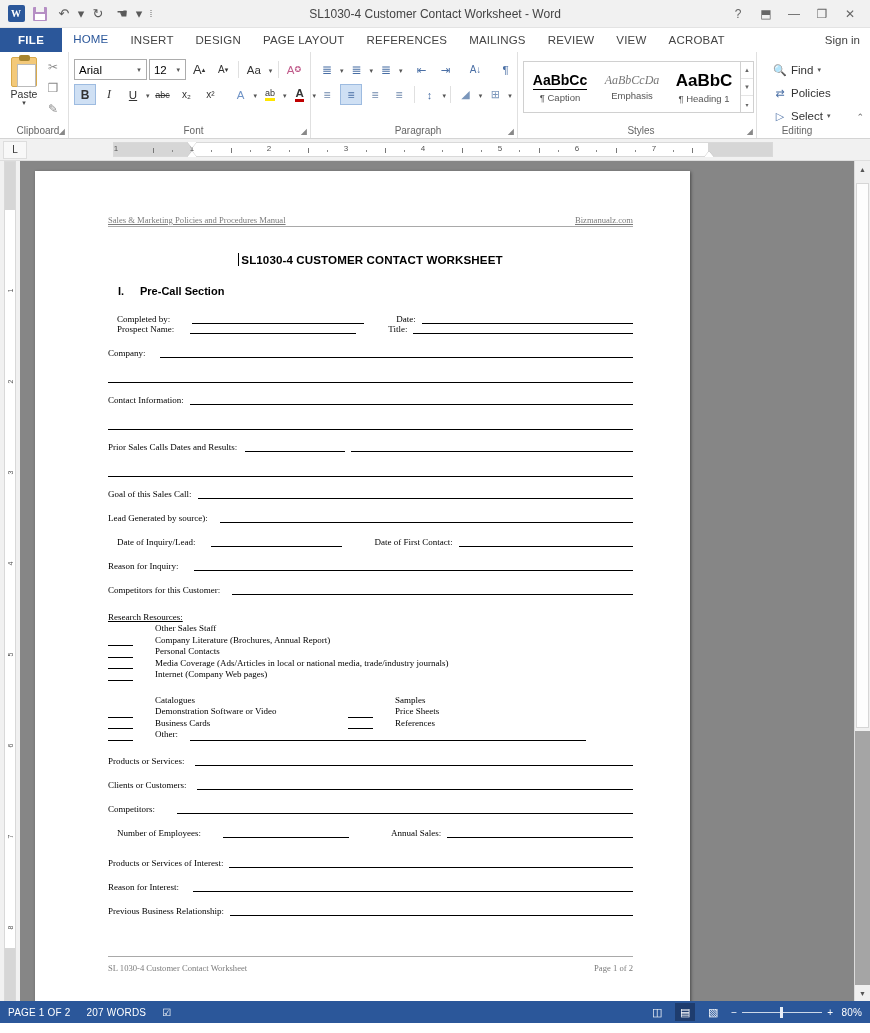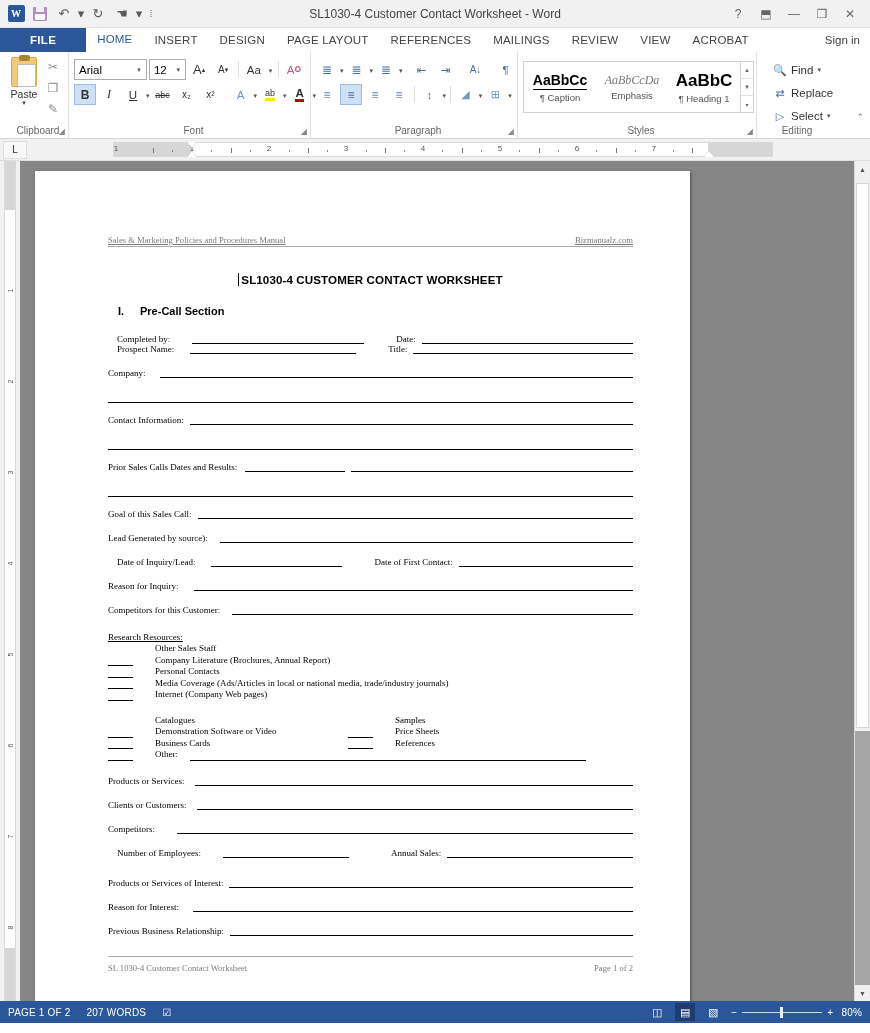--- a/index.html
+++ b/index.html
@@ -40,21 +40,21 @@
     font-size:12px;color:#666;
   }
 
   
   .tabbar{
     height:24px; background:#2b579a; display:flex; align-items:stretch; position:relative;
     background:#fff;
   }
   .tab-file{
     background:#2b579a; color:#fff; font-size:11.5px; font-weight:bold;
-    padding:0 30px; display:flex; align-items:center; letter-spacing:.3px;
+    padding:0 18px; display:flex; align-items:center; letter-spacing:.3px;
   }
   .tab{
     font-size:11.5px; color:#444; padding:0 11px; display:flex; align-items:center;
     letter-spacing:.2px; white-space:nowrap;
   }
   .tab.active{ color:#2b579a; border-bottom:2px solid #fff; background:#fff; font-weight:normal;}
   .signin{ margin-left:auto; font-size:11.5px; color:#444; padding:0 10px; display:flex; align-items:center;}
 
   
   .ribbon{
@@ -136,21 +136,21 @@
   .vruler{ width:20px; background:#f1f1f1; position:relative; }
   .vr-inner{ position:absolute; left:4px; top:0; width:12px; background:#fff; border:1px solid #d9d9d9;}
   .vr-margin{ position:absolute;left:0;right:0;background:#d6d6d6;}
   .vr-num{ position:absolute; left:0; right:0; text-align:center; font-size:7px; color:#555; transform:rotate(-90deg);}
 
   .docarea{ flex:1; position:relative; overflow:hidden; background:#868686;}
   .page{
     position:absolute; left:15px; top:10px; width:655px; height:848px;
     background:#fff; box-shadow:1px 1px 3px rgba(0,0,0,.45);
   }
-  .pagecontent{ padding:64px 57px 0 73px; }
+  .pagecontent{ padding:44px 57px 0 73px; }
 
   .vscroll{ width:16px; background:#f0f0f0; position:relative; border-left:1px solid #dcdcdc;}
   .vs-arrow{ position:absolute;left:0;right:0;height:16px;display:flex;align-items:center;justify-content:center;font-size:7px;color:#555;background:#f0f0f0;}
   .vs-up{ top:0;}
   .vs-down{ bottom:0;}
   .vs-thumb{ position:absolute; left:1px; right:1px; top:22px; height:545px; background:#fdfdfd; border:1px solid #d6d6d6;}
   .vs-track-b{ position:absolute; left:0; right:0; top:570px; bottom:16px; background:#a5a5a5;}
 
   
   .doc{ font-family:"Liberation Serif", serif; color:#000; }
@@ -427,21 +427,21 @@
 
   <div class="rgroup" style="flex:1">
     <div class="rgroup-body" style="flex-direction:column;padding-top:5px;padding-left:8px;gap:3px">
       <div class="edit-item">
         <span class="edit-ico">🔍</span>
         <span>Find</span>
         <span style="font-size:7px;color:#555">▾</span>
       </div>
       <div class="edit-item">
         <span class="edit-ico">⇄</span>
-        <span>Replace</span>
+        <span>Policies</span>
       </div>
       <div class="edit-item">
         <span class="edit-ico">▷</span>
         <span>Select</span>
         <span style="font-size:7px;color:#555">▾</span>
       </div>
     </div>
     <div class="rgroup-label" style="left:0;width:80px">Editing</div>
     <div class="ribbon-collapse">⌃</div>
   </div>

